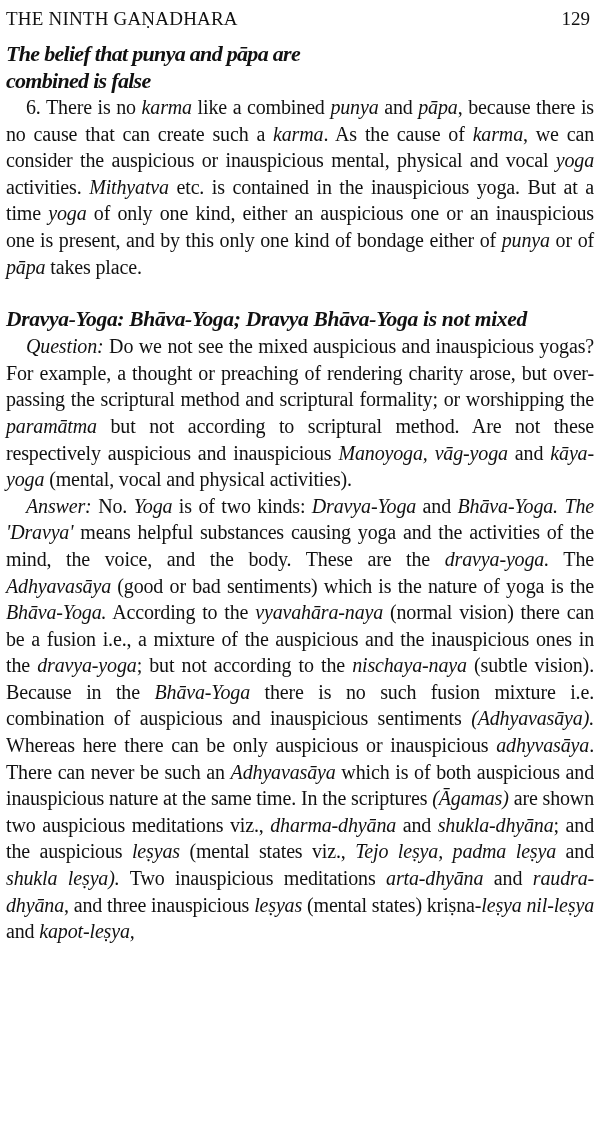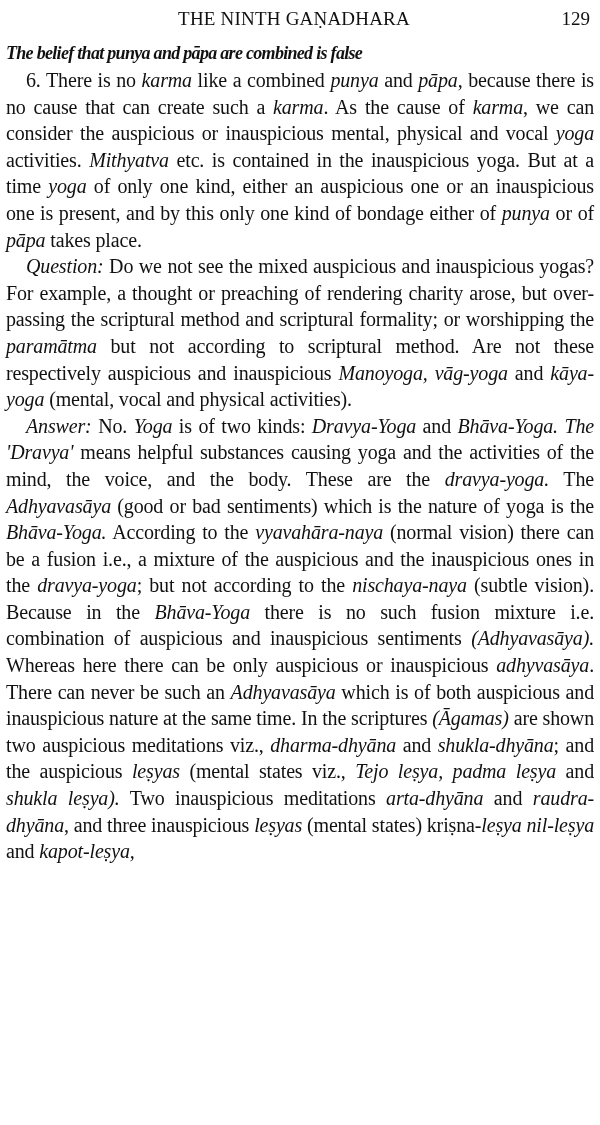--- a/index.html
+++ b/index.html
@@ -24,33 +24,33 @@
   .running-head {
     position: relative;
     height: 38px;
     font-size: 19px;
     line-height: 38px;
   }
   .running-head .title {
     position: absolute;
     left: 0;
     right: 12px;
-    text-align: center;
+    text-align: left;
     letter-spacing: 0.2px;
   }
   .running-head .pageno {
     position: absolute;
     right: 4px;
     top: 0;
   }
   h2 {
     margin: 0;
     font-weight: bold;
     font-style: italic;
-    font-size: 18px;
+    font-size: 22px;
     line-height: 27px;
   }
   h2.h1 {
     width: 380px;
     letter-spacing: -0.7px;
     margin-top: 2px;
   }
   h2.h2 {
     text-align: justify;
     margin-top: 26px;
@@ -72,15 +72,16 @@
 
 <div class="page">
   <div class="running-head">
     <span class="title">THE NINTH GAṆADHARA</span>
     <span class="pageno">129</span>
   </div>
 
   <h2 class="h1">The belief that punya and pāpa are combined is false</h2>
   <p><span>6.  There is no </span><span class="i">karma</span><span> like a combined </span><span class="i">punya</span><span> and </span><span class="i">pāpa</span><span>, because there is no cause that can create such a </span><span class="i">karma</span><span>. As the cause of </span><span class="i">karma</span><span>, we can consider the auspicious or inauspicious mental, physical and vocal </span><span class="i">yoga</span><span> activities. </span><span class="i">Mithyatva</span><span> etc. is contained in the inauspicious yoga. But at a time </span><span class="i">yoga</span><span> of only one kind, either an auspicious one or an inauspicious one is present, and by this only one kind of bondage either of </span><span class="i">punya</span><span> or of </span><span class="i">pāpa</span><span> takes place.</span></p>
 
+  <h2 class="h2">Dravya-Yoga: Bhāva-Yoga; Dravya Bhāva-Yoga is not mixed</h2>
   <p><span class="i">Question:</span><span> Do we not see the mixed auspicious and inauspicious yogas? For example, a thought or preaching of rendering charity arose, but over-passing the scriptural method and scriptural formality; or worshipping the </span><span class="i">paramātma</span><span> but not according to scriptural method. Are not these respectively auspicious and inauspicious </span><span class="i">Manoyoga,</span><span> </span><span class="i">vāg-yoga</span><span> and </span><span class="i">kāya-yoga</span><span> (mental, vocal and physical activities).</span></p>
   <p><span class="i">Answer:</span><span> No. </span><span class="i">Yoga</span><span> is of two kinds: </span><span class="i">Dravya-Yoga</span><span> and </span><span class="i">Bhāva-Yoga. The 'Dravya'</span><span> means helpful substances causing yoga and the activities of the mind, the voice, and the body. These are the </span><span class="i">dravya-yoga.</span><span> The </span><span class="i">Adhyavasāya</span><span> (good or bad sentiments) which is the nature of yoga is the </span><span class="i">Bhāva-Yoga.</span><span> According to the </span><span class="i">vyavahāra-naya</span><span> (normal vision) there can be a fusion i.e., a mixture of the auspicious and the inauspicious ones in the </span><span class="i">dravya-yoga</span><span>; but not according to the </span><span class="i">nischaya-naya</span><span> (subtle vision). Because in the </span><span class="i">Bhāva-Yoga</span><span> there is no such fusion mixture i.e. combination of auspicious and inauspicious sentiments </span><span class="i">(Adhyavasāya).</span><span> Whereas here there can be only auspicious or inauspicious </span><span class="i">adhyvasāya</span><span>. There can never be such an </span><span class="i">Adhyavasāya</span><span> which is of both auspicious and inauspicious nature at the same time. In the scriptures </span><span class="i">(Āgamas)</span><span> are shown two auspicious meditations viz., </span><span class="i">dharma-dhyāna</span><span> and </span><span class="i">shukla-dhyāna</span><span>; and the auspicious </span><span class="i">leṣyas</span><span> (mental states viz., </span><span class="i">Tejo leṣya, padma leṣya</span><span> and </span><span class="i">shukla leṣya).</span><span> Two inauspicious meditations </span><span class="i">arta-dhyāna</span><span> and </span><span class="i">raudra-dhyāna</span><span>, and three inauspicious </span><span class="i">leṣyas</span><span> (mental states) kriṣna-</span><span class="i">leṣya nil-leṣya</span><span> and </span><span class="i">kapot-leṣya,</span></p>
 </div>
 
 </body></html>

